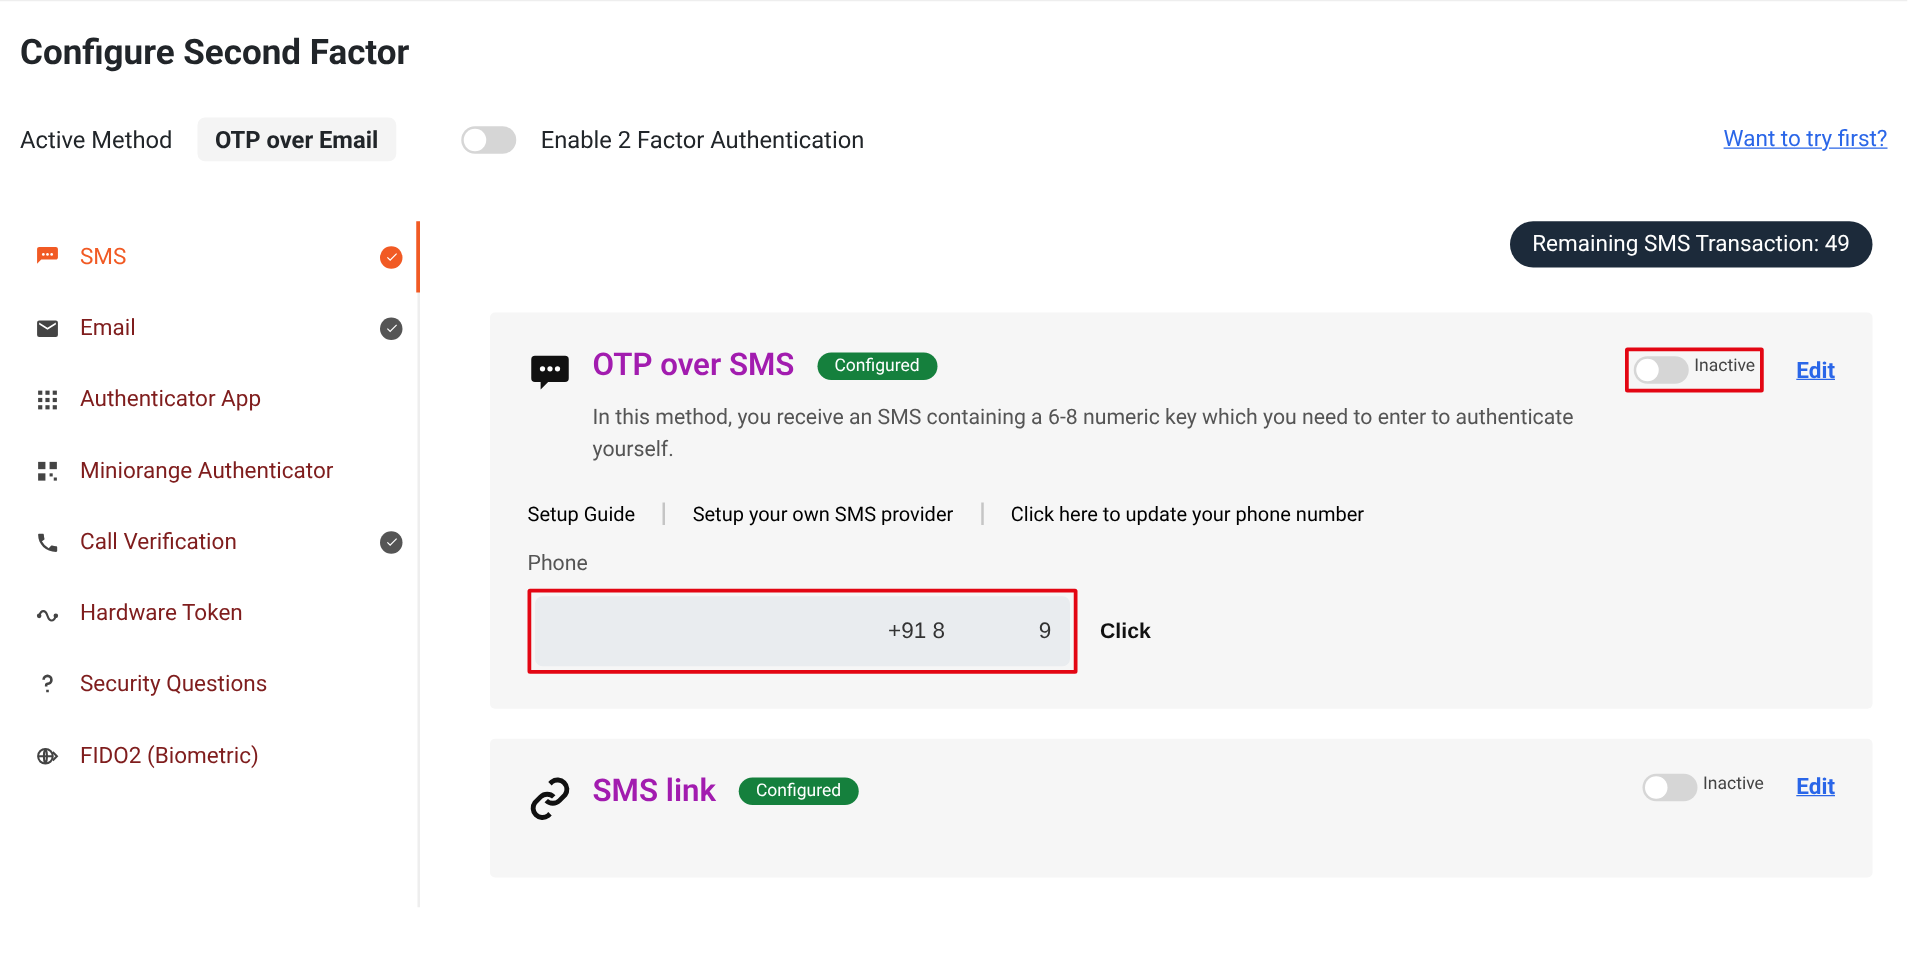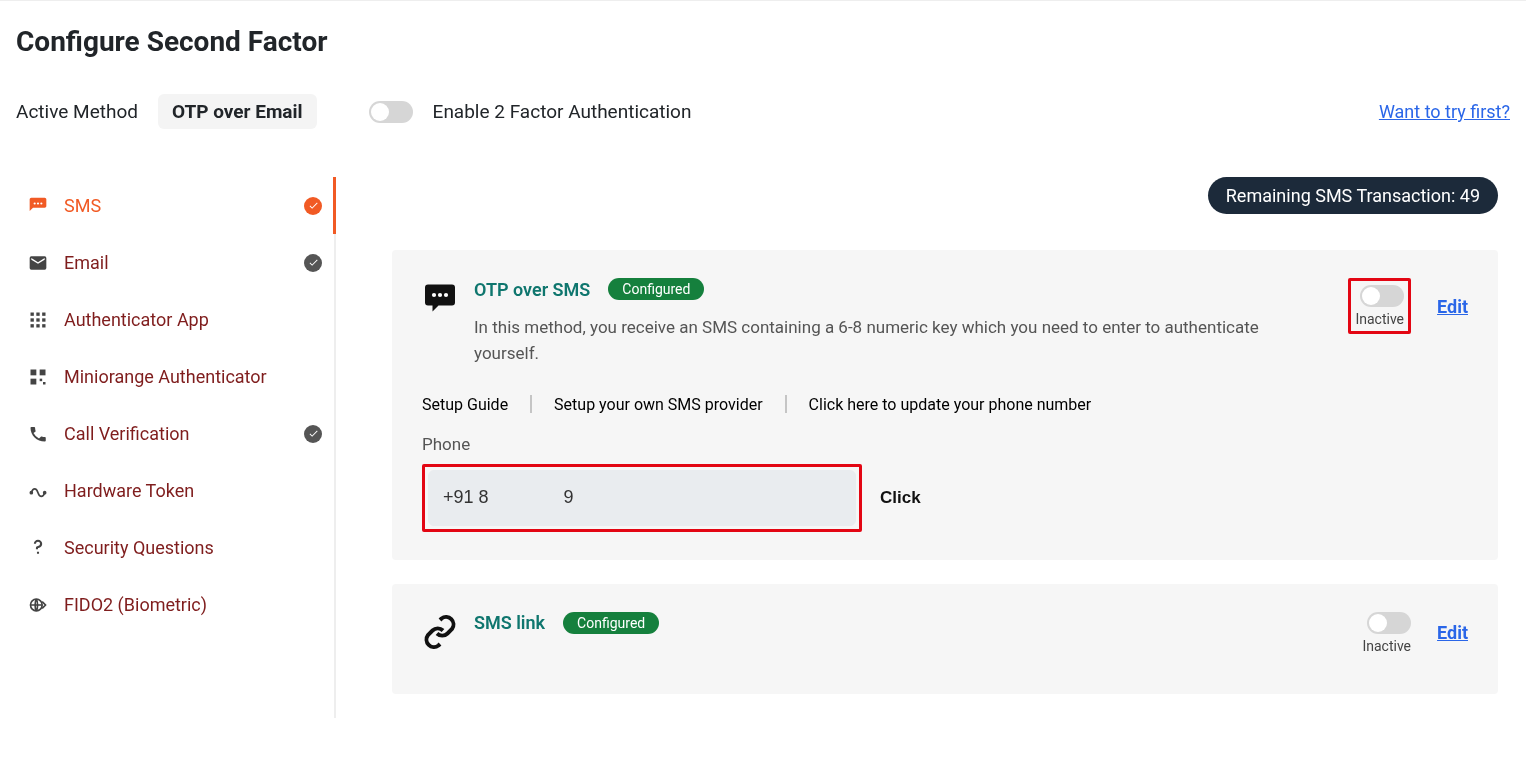--- a/index.html
+++ b/index.html
@@ -158,23 +158,23 @@
   }
   .method-icon svg { width: 36px; height: 36px; }
   .method-title-col { flex: 1; }
   .method-title-row {
     display: flex;
     align-items: center;
     gap: 18px;
     margin-bottom: 14px;
   }
   .method-title {
-    font-size: 18px;
+    font-size: 25px;
     font-weight: 600;
-    color: #0f766e;
+    color: #a21caf;
   }
   .configured-pill {
     background: #15803d;
     color: #fff;
     border-radius: 14px;
     padding: 3px 14px;
     font-size: 14px;
   }
   .method-desc {
     color: #555;
@@ -182,22 +182,22 @@
     line-height: 1.55;
     max-width: 830px;
   }
   .method-side {
     display: flex;
     align-items: center;
     gap: 26px;
   }
   .method-toggle-col {
     display: flex;
-    flex-direction: column;
-    align-items: flex-end;
+    flex-direction: row;
+    align-items: flex-start;
     gap: 4px;
   }
   .small-toggle {
     position: relative;
     width: 44px;
     height: 22px;
     background: #d6d6d6;
     border-radius: 11px;
   }
   .inactive-label {
@@ -249,20 +249,21 @@
   }
   .phone-input {
     width: 100%;
     height: 56px;
     background: #e9ecef;
     border: 1px solid #e9ecef;
     border-radius: 6px;
     padding: 0 14px;
     font-size: 18px;
     color: #333;
+    text-align: right;
   }
   .cancel-btn {
     border: none;
     background: transparent;
     font-size: 17px;
     font-weight: 700;
     color: #111;
     cursor: pointer;
   }
 </style>

